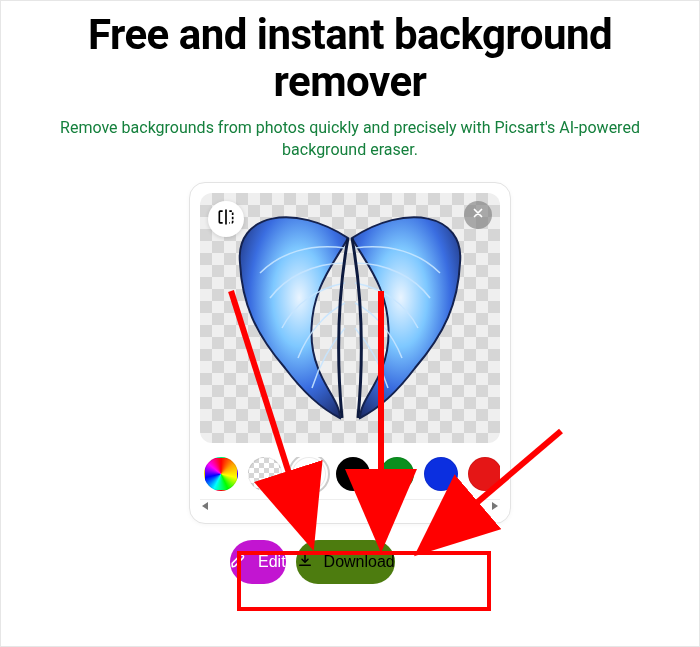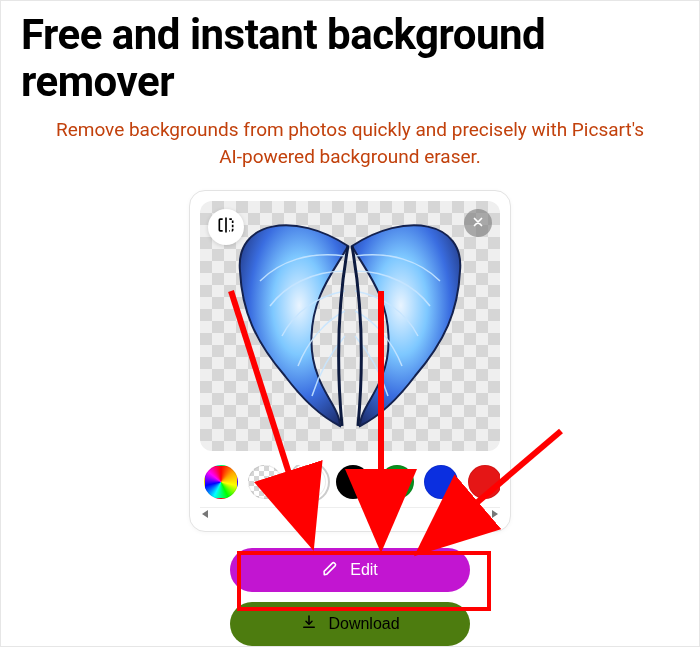--- a/index.html
+++ b/index.html
@@ -5,31 +5,32 @@
   * { box-sizing: border-box; margin: 0; padding: 0; }
   html, body { width: 700px; height: 647px; }
   body {
     font-family: -apple-system, BlinkMacSystemFont, "Segoe UI", Roboto, Helvetica, Arial, sans-serif;
     background: #fff;
     position: relative;
     border: 1px solid #e6e6e6;
     padding: 10px 20px 20px 20px;
   }
   .title {
+    text-align: center;
     font-size: 42px;
     font-weight: 700;
     line-height: 1.12;
     color: #000;
     letter-spacing: -0.5px;
     margin-top: 0;
   }
   .subtitle {
     text-align: center;
-    font-size: 19px;
-    color: #c2410c;
+    font-size: 16px;
+    color: #15803d;
     margin-top: 12px;
     line-height: 1.4;
     padding: 0 30px;
   }
   .card {
     width: 322px;
     margin: 20px auto 0 auto;
     background: #fff;
     border: 1px solid #e3e3e3;
     border-radius: 16px;
@@ -119,21 +120,20 @@
     border-top:4px solid transparent;
     border-bottom:4px solid transparent;
   }
   .hscroll::before{left:2px;border-right:6px solid #777;}
   .hscroll::after{right:2px;border-left:6px solid #777;}
 
   .actions {
     width: 240px;
     margin: 16px auto 0 auto;
     display:flex;
-    flex-direction:column;
     gap:10px;
     align-items:stretch;
   }
   .btn {
     height:44px;
     border-radius:22px;
     display:flex;
     align-items:center;
     justify-content:center;
     gap:10px;

